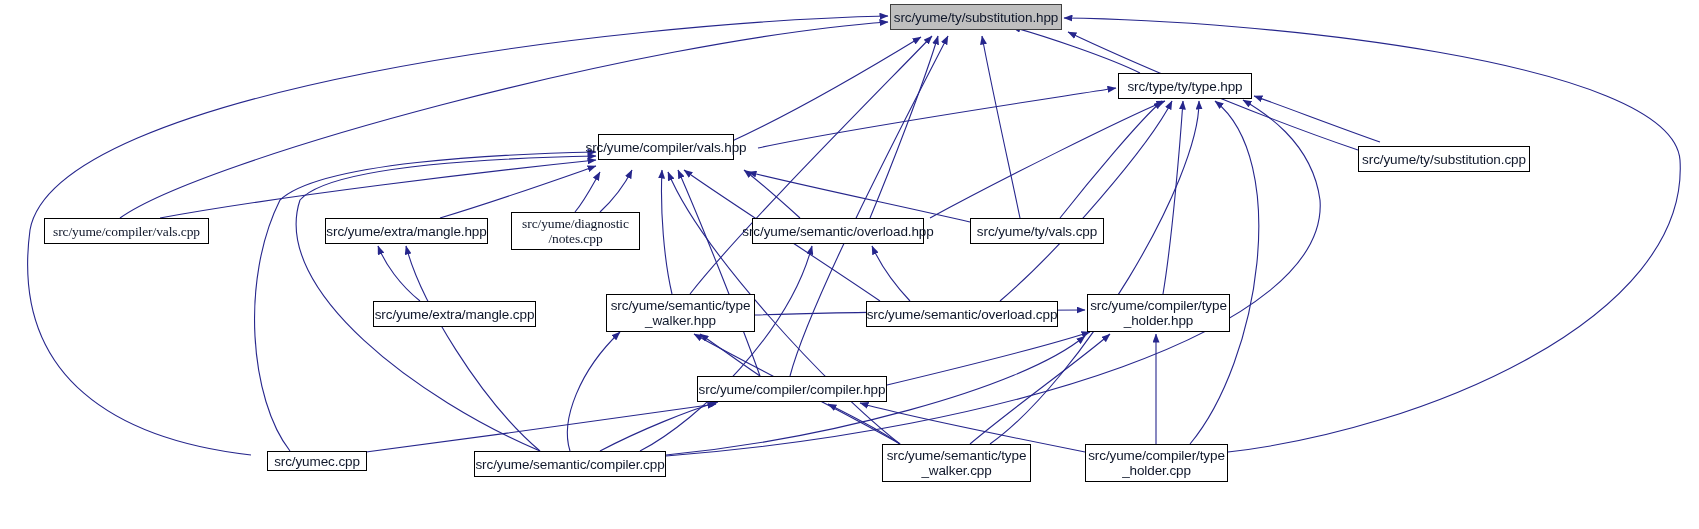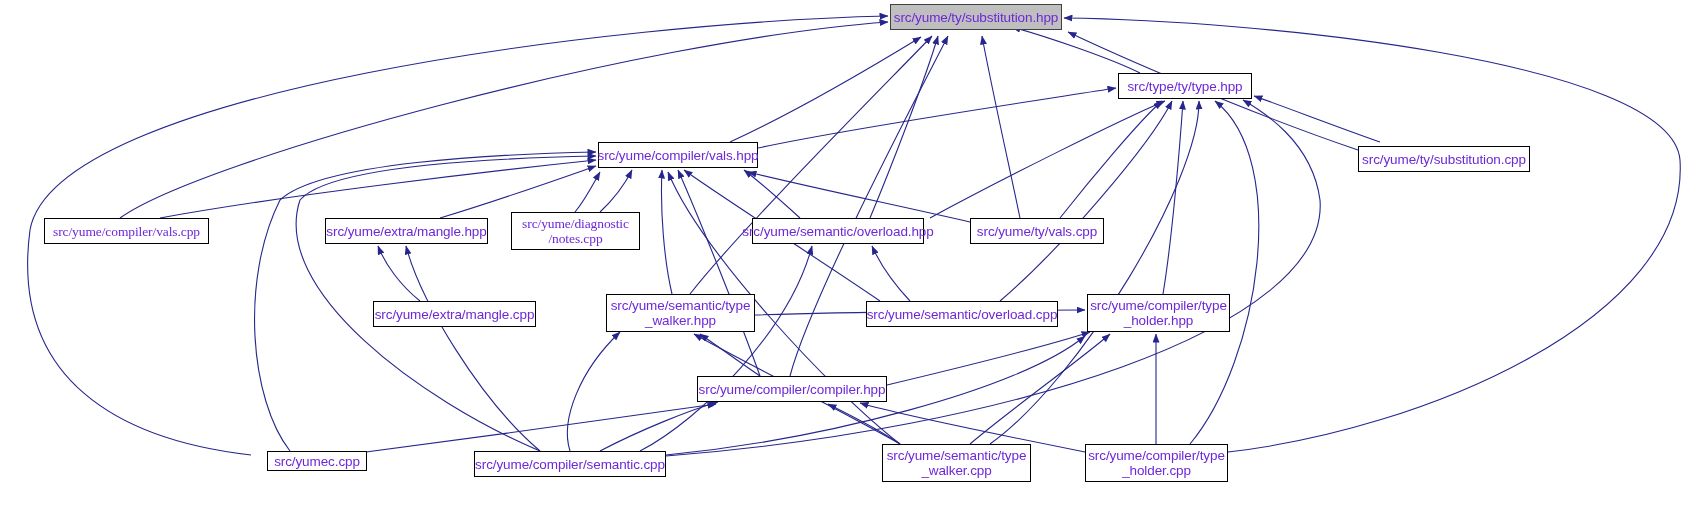--- a/index.html
+++ b/index.html
@@ -21,21 +21,21 @@
     top: 0;
     width: 1699px;
     height: 529px;
     pointer-events: none;
   }
   .gnode {
     position: absolute;
     box-sizing: border-box;
     border: 1px solid #000000;
     background: #ffffff;
-    color: #6d28d9;
+    color: #0f172a;
     font-size: 13.5px;
     line-height: 15px;
     display: flex;
     align-items: center;
     justify-content: center;
     text-align: center;
     white-space: pre-line;
     letter-spacing: -0.1px;
   }
   .gnode.root {
@@ -103,35 +103,35 @@
         <path d="M900,444 C880,430 850,415 828,404" stroke="#26268c" marker-end="url(#arrowhead)"></path>
         <path d="M1085,452 C1000,435 900,415 860,403" stroke="#26268c" marker-end="url(#arrowhead)"></path>
         <path d="M910,301 C895,285 880,264 872,246" stroke="#26268c" marker-end="url(#arrowhead)"></path>
         <path d="M640,451 C700,420 790,330 812,246" stroke="#26268c" marker-end="url(#arrowhead)"></path>
         <path d="M575,212 C585,200 592,186 600,172" stroke="#26268c" marker-end="url(#arrowhead)"></path>
       </g>
   </svg>
   <div id="node-group">
       <div class="gnode root" style="left: 890px; top: 4px; width: 172px; height: 26px;"><span>src/yume/ty/substitution.hpp</span></div>
       <div class="gnode" style="left: 1118px; top: 73px; width: 134px; height: 26px;"><span>src/type/ty/type.hpp</span></div>
-      <div class="gnode" style="left: 598px; top: 142px; width: 160px; height: 26px;"><span>src/yume/compiler/vals.hpp</span></div>
+      <div class="gnode" style="left: 598px; top: 134px; width: 136px; height: 26px;"><span>src/yume/compiler/vals.hpp</span></div>
       <div class="gnode" style="left: 1358px; top: 146px; width: 172px; height: 26px;"><span>src/yume/ty/substitution.cpp</span></div>
       <div class="gnode" style="left: 44px; top: 218px; width: 165px; height: 26px; font-family: Liberation Serif, serif;"><span>src/yume/compiler/vals.cpp</span></div>
       <div class="gnode" style="left: 325px; top: 218px; width: 163px; height: 26px;"><span>src/yume/extra/mangle.hpp</span></div>
       <div class="gnode" style="left: 511px; top: 212px; width: 129px; height: 38px; font-family: Liberation Serif, serif;"><span>src/yume/diagnostic
 /notes.cpp</span></div>
       <div class="gnode" style="left: 752px; top: 218px; width: 172px; height: 26px;"><span>src/yume/semantic/overload.hpp</span></div>
       <div class="gnode" style="left: 970px; top: 218px; width: 134px; height: 26px;"><span>src/yume/ty/vals.cpp</span></div>
       <div class="gnode" style="left: 373px; top: 301px; width: 163px; height: 26px;"><span>src/yume/extra/mangle.cpp</span></div>
       <div class="gnode" style="left: 606px; top: 294px; width: 149px; height: 38px;"><span>src/yume/semantic/type
 _walker.hpp</span></div>
       <div class="gnode" style="left: 866px; top: 301px; width: 192px; height: 26px;"><span>src/yume/semantic/overload.cpp</span></div>
       <div class="gnode" style="left: 1087px; top: 294px; width: 143px; height: 38px;"><span>src/yume/compiler/type
 _holder.hpp</span></div>
       <div class="gnode" style="left: 697px; top: 376px; width: 190px; height: 26px;"><span>src/yume/compiler/compiler.hpp</span></div>
       <div class="gnode" style="left: 251px; top: 451px; width: 100px; height: 20px; margin-left: 16px;"><span>src/yumec.cpp</span></div>
-      <div class="gnode" style="left: 474px; top: 451px; width: 192px; height: 26px;"><span>src/yume/compiler/semantic.cpp</span></div>
+      <div class="gnode" style="left: 474px; top: 451px; width: 192px; height: 26px;"><span>src/yume/semantic/compiler.cpp</span></div>
       <div class="gnode" style="left: 882px; top: 444px; width: 149px; height: 38px;"><span>src/yume/semantic/type
 _walker.cpp</span></div>
       <div class="gnode" style="left: 1085px; top: 444px; width: 143px; height: 38px;"><span>src/yume/compiler/type
 _holder.cpp</span></div>
     </div>
 </div>
 
 </body></html>

